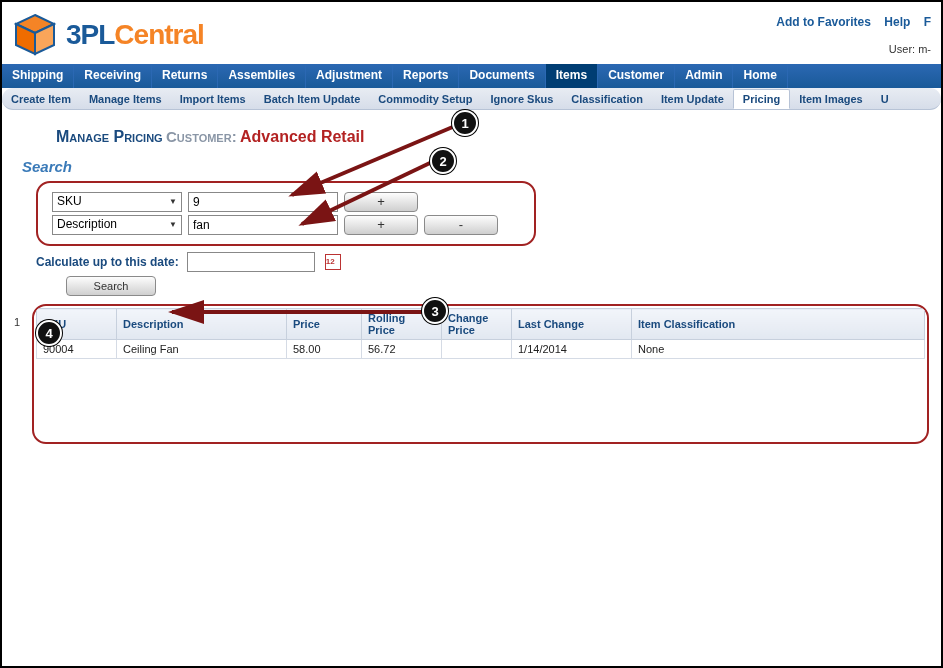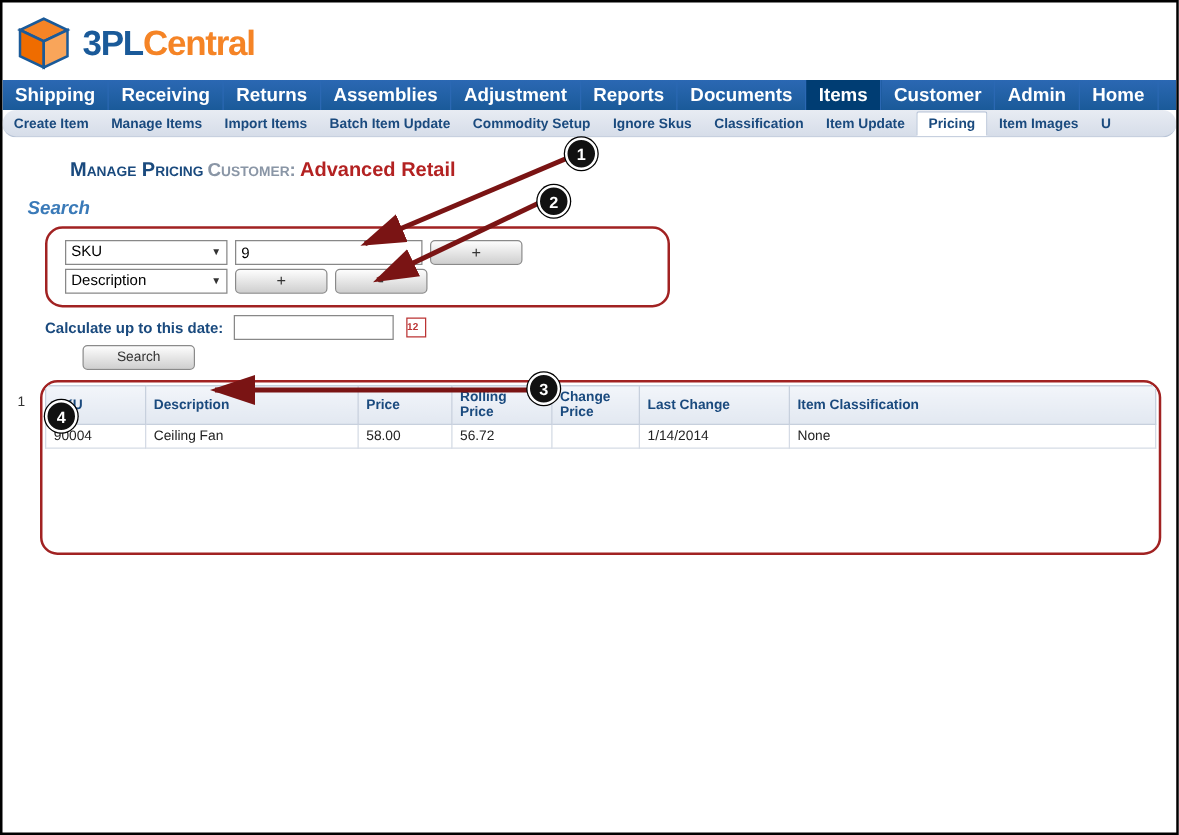--- a/index.html
+++ b/index.html
@@ -49,21 +49,21 @@
   .user-line { color: #333; margin-top: 14px; font-size: 11px; }
 
   
   .nav-primary {
     background: linear-gradient(#2b68b3, #1a5a99);
     display: flex;
     height: 24px;
     align-items: stretch;
     color: #fff;
     font-weight: bold;
-    font-size: 15px;
+    font-size: 12px;
   }
   .nav-primary .nav-item {
     padding: 4px 10px;
     border-right: 1px solid #2b68b3;
     cursor: pointer;
     white-space: nowrap;
   }
   .nav-primary .nav-item.active {
     background: #003d73;
   }
@@ -291,20 +291,31 @@
       <svg viewBox="0 0 46 46" width="46" height="46">
         <polygon points="23,3 42,12 23,21 4,12" fill="#f58426" stroke="#1a5a99" stroke-width="2"></polygon>
         <polygon points="4,12 23,21 23,42 4,33" fill="#ef6c00" stroke="#1a5a99" stroke-width="2"></polygon>
         <polygon points="42,12 23,21 23,42 42,33" fill="#f9a55a" stroke="#1a5a99" stroke-width="2"></polygon>
       </svg>
     </div>
     <div class="logo-text">
       <span class="t1">3PL</span><span class="t2">Central</span>
     </div>
   </div>
+  <div class="header-right">
+    <div class="header-links">
+      <span>Add to Favorites</span>
+      <span>Help</span>
+      <span>F</span>
+    </div>
+    <div class="user-line">
+      <span>User:</span>
+      <span>m-</span>
+    </div>
+  </div>
 </div>
 
 <div class="nav-primary" id="nav-primary">
     <div class="nav-item">Shipping</div>
     <div class="nav-item">Receiving</div>
     <div class="nav-item">Returns</div>
     <div class="nav-item">Assemblies</div>
     <div class="nav-item">Adjustment</div>
     <div class="nav-item">Reports</div>
     <div class="nav-item">Documents</div>
@@ -339,20 +350,21 @@
 
 
   <div class="filter-box">
     <div class="field-row">
       <div class="combo" style="width:130px">SKU</div>
       <input class="text-input" value="9" style="">
       <span class="btn-gray">+</span>
     </div>
     <div class="field-row">
       <div class="combo" style="width:130px">Description</div>
+      <input class="text-input" value="fan" style="">
       <span class="btn-gray">+</span>
       <span class="btn-gray">-</span>
     </div>
   </div>
 
   <div class="calc-row">
     <span class="calc-label">Calculate up to this date:</span>
     <input class="text-input date-input" value="" style="">
     <span class="cal-icon"></span>
   </div>

